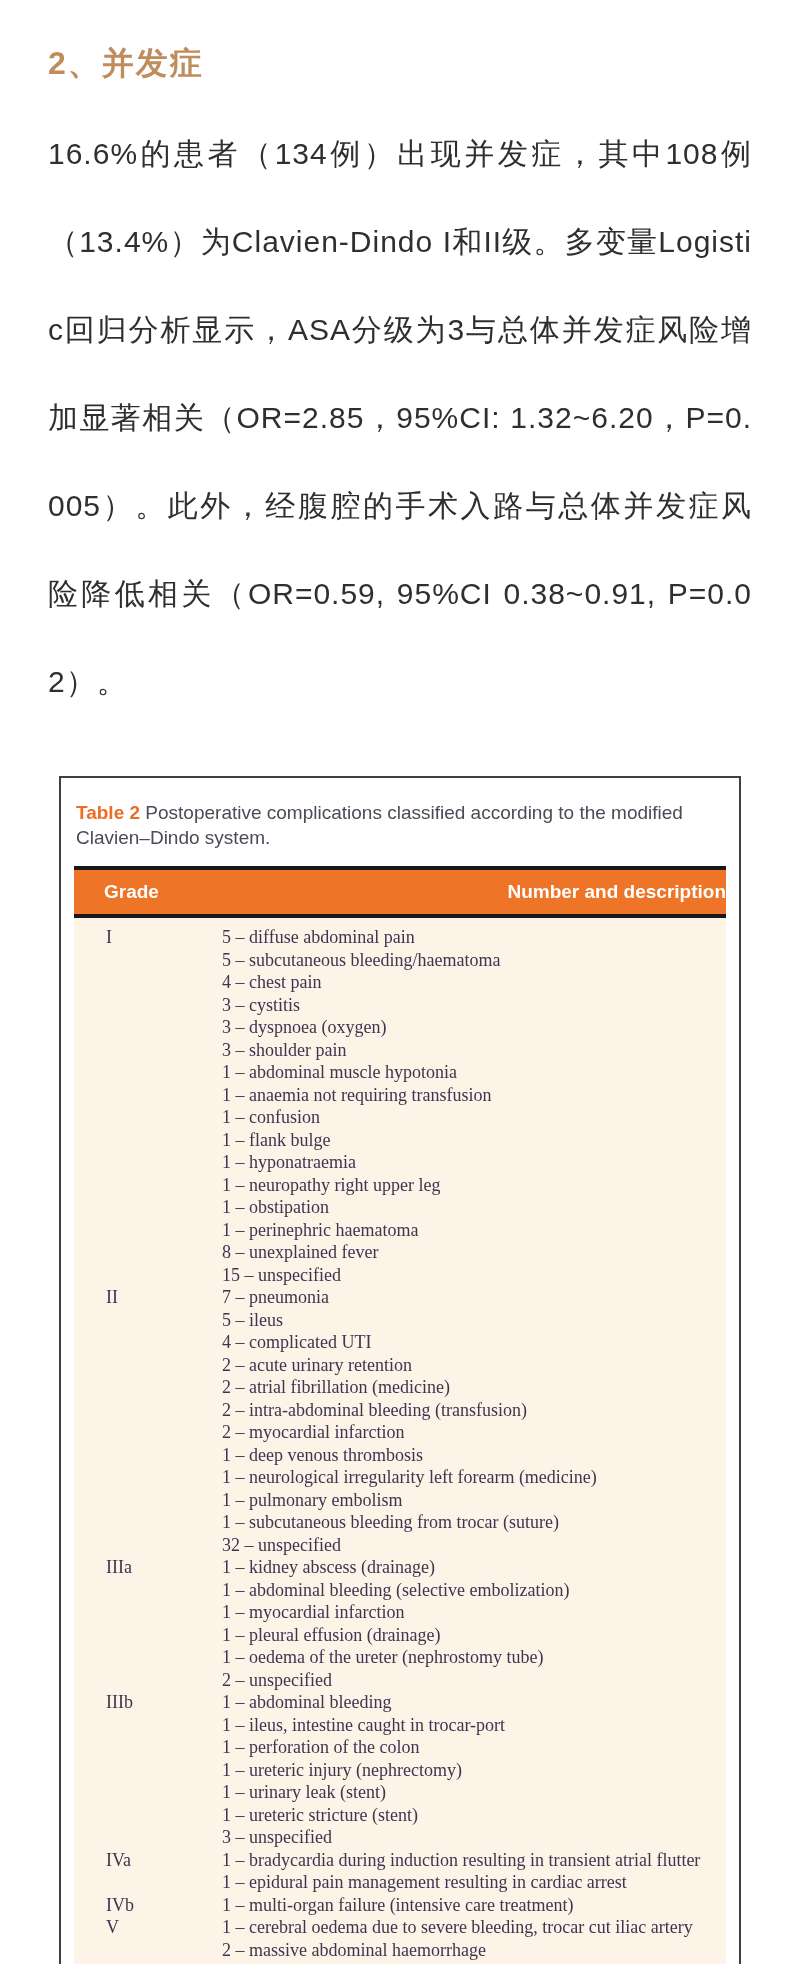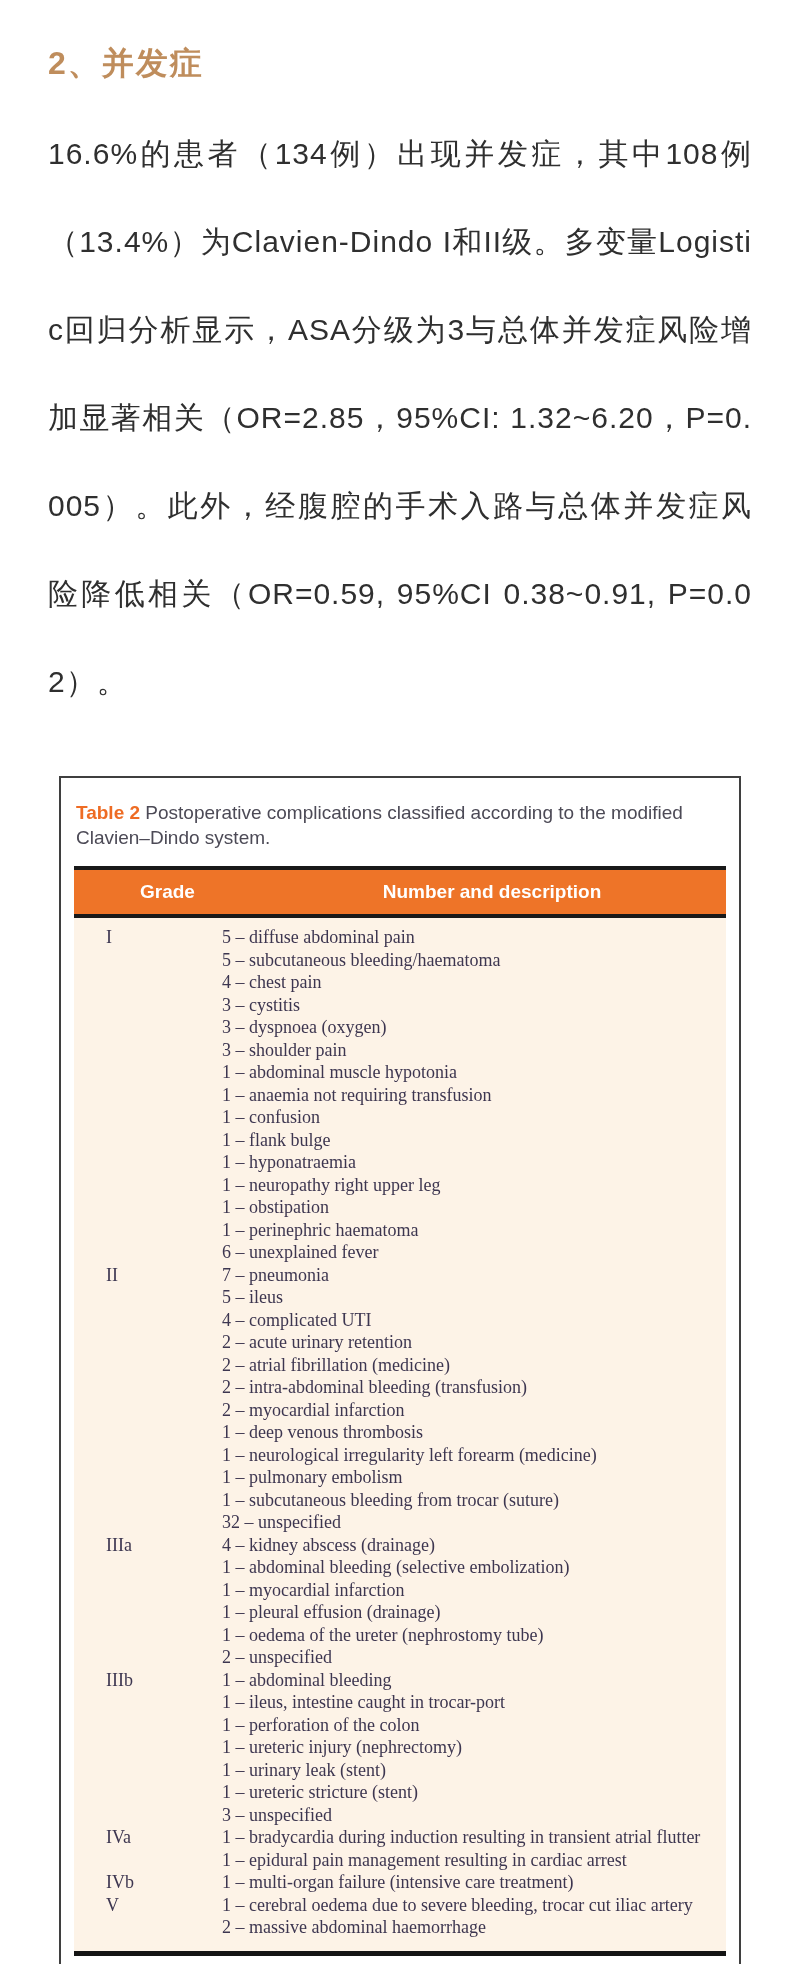--- a/index.html
+++ b/index.html
@@ -64,25 +64,24 @@
     align-items: center;
     color: #ffffff;
     font-weight: bold;
     font-size: 19px;
   }
   .thead .col-grade {
     width: 148px;
     padding-left: 30px;
     box-sizing: border-box;
     flex: 0 0 auto;
-    margin-left: 36px;
   }
   .thead .col-desc {
     flex: 1 1 auto;
-    text-align: center;
+    text-align: right;
   }
   .tbody {
     background: #fdf3e7;
     padding: 8px 0 12px 0;
     font-family: "Liberation Serif", "DejaVu Serif", serif;
     font-size: 18px;
     color: #3d3650;
   }
   .trow {
     display: grid;
@@ -153,21 +152,22 @@
             <div class="item-line">3 – dyspnoea (oxygen)</div>
             <div class="item-line">3 – shoulder pain</div>
             <div class="item-line">1 – abdominal muscle hypotonia</div>
             <div class="item-line">1 – anaemia not requiring transfusion</div>
             <div class="item-line">1 – confusion</div>
             <div class="item-line">1 – flank bulge</div>
             <div class="item-line">1 – hyponatraemia</div>
             <div class="item-line">1 – neuropathy right upper leg</div>
             <div class="item-line">1 – obstipation</div>
             <div class="item-line">1 – perinephric haematoma</div>
-            <div class="item-line">6 – unexplained fever</div>
+            <div class="item-line">8 – unexplained fever</div>
+            <div class="item-line">15 – unspecified</div>
           </div>
         </div>
         <div class="trow">
           <div class="cell-grade">II</div>
           <div class="cell-desc">
             <div class="item-line">7 – pneumonia</div>
             <div class="item-line">5 – ileus</div>
             <div class="item-line">4 – complicated UTI</div>
             <div class="item-line">2 – acute urinary retention</div>
             <div class="item-line">2 – atrial fibrillation (medicine)</div>
@@ -176,21 +176,21 @@
             <div class="item-line">1 – deep venous thrombosis</div>
             <div class="item-line">1 – neurological irregularity left forearm (medicine)</div>
             <div class="item-line">1 – pulmonary embolism</div>
             <div class="item-line">1 – subcutaneous bleeding from trocar (suture)</div>
             <div class="item-line">32 – unspecified</div>
           </div>
         </div>
         <div class="trow">
           <div class="cell-grade">IIIa</div>
           <div class="cell-desc">
-            <div class="item-line">4 – kidney abscess (drainage)</div>
+            <div class="item-line">1 – kidney abscess (drainage)</div>
             <div class="item-line">1 – abdominal bleeding (selective embolization)</div>
             <div class="item-line">1 – myocardial infarction</div>
             <div class="item-line">1 – pleural effusion (drainage)</div>
             <div class="item-line">1 – oedema of the ureter (nephrostomy tube)</div>
             <div class="item-line">2 – unspecified</div>
           </div>
         </div>
         <div class="trow">
           <div class="cell-grade">IIIb</div>
           <div class="cell-desc">

